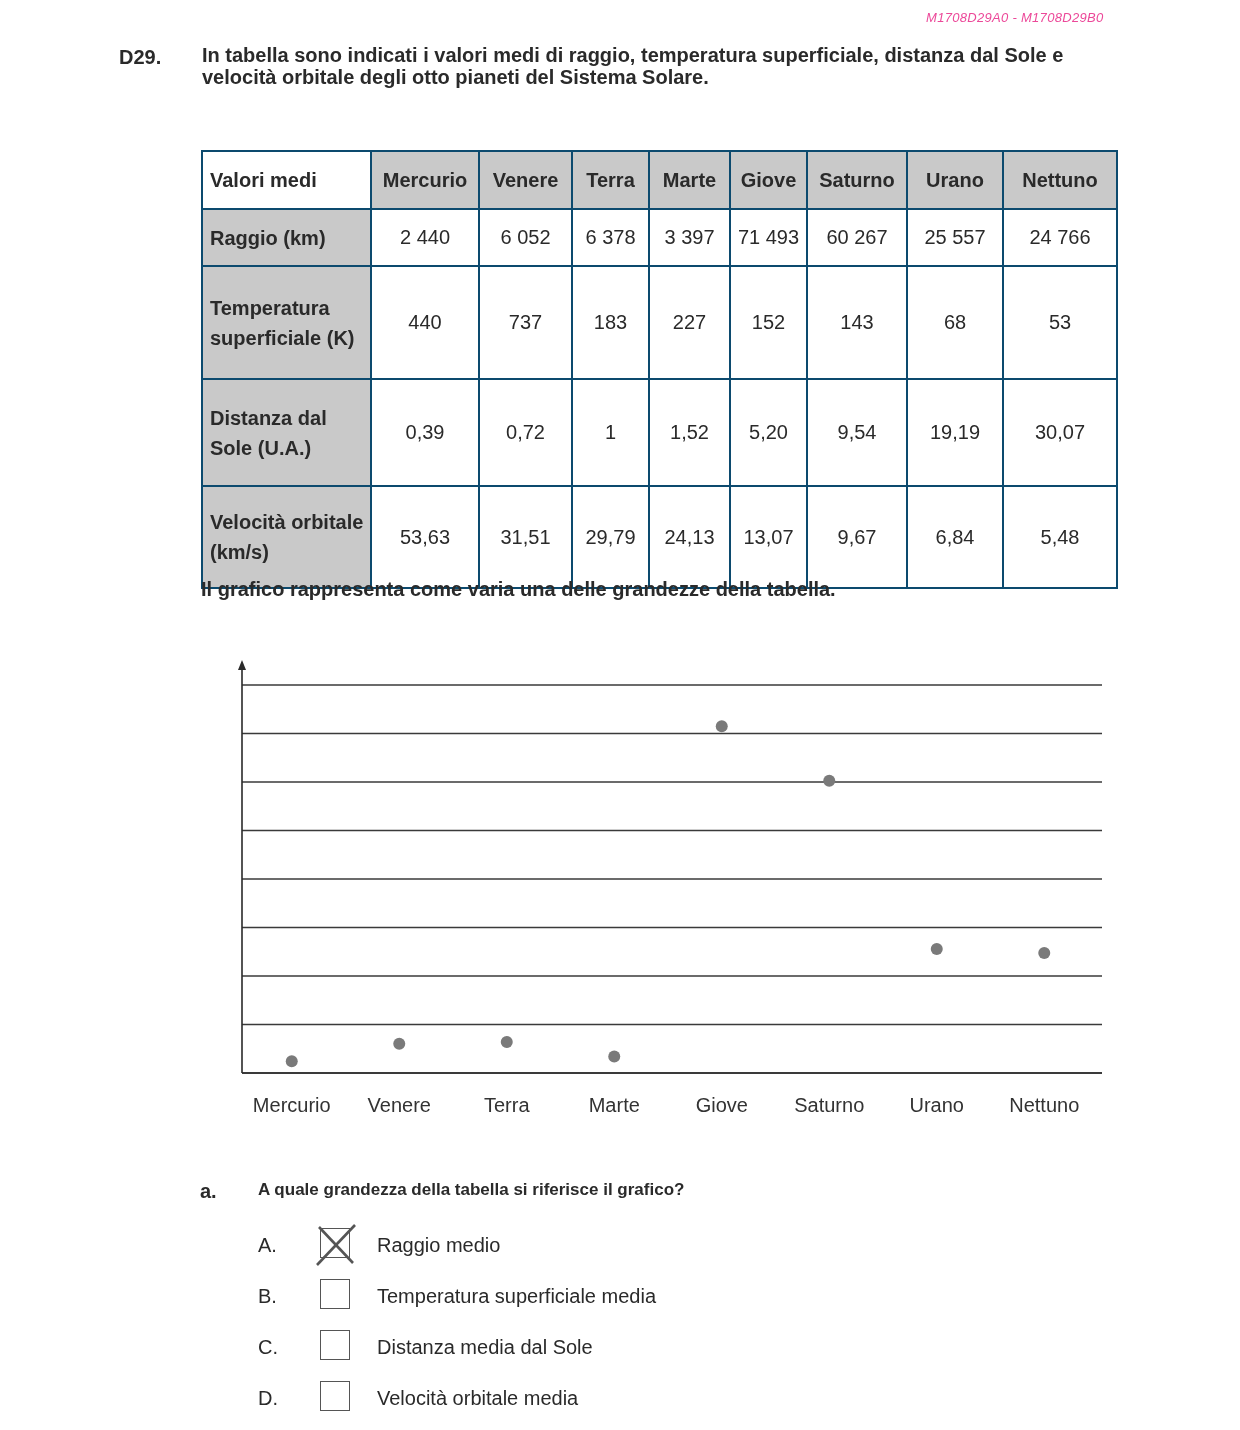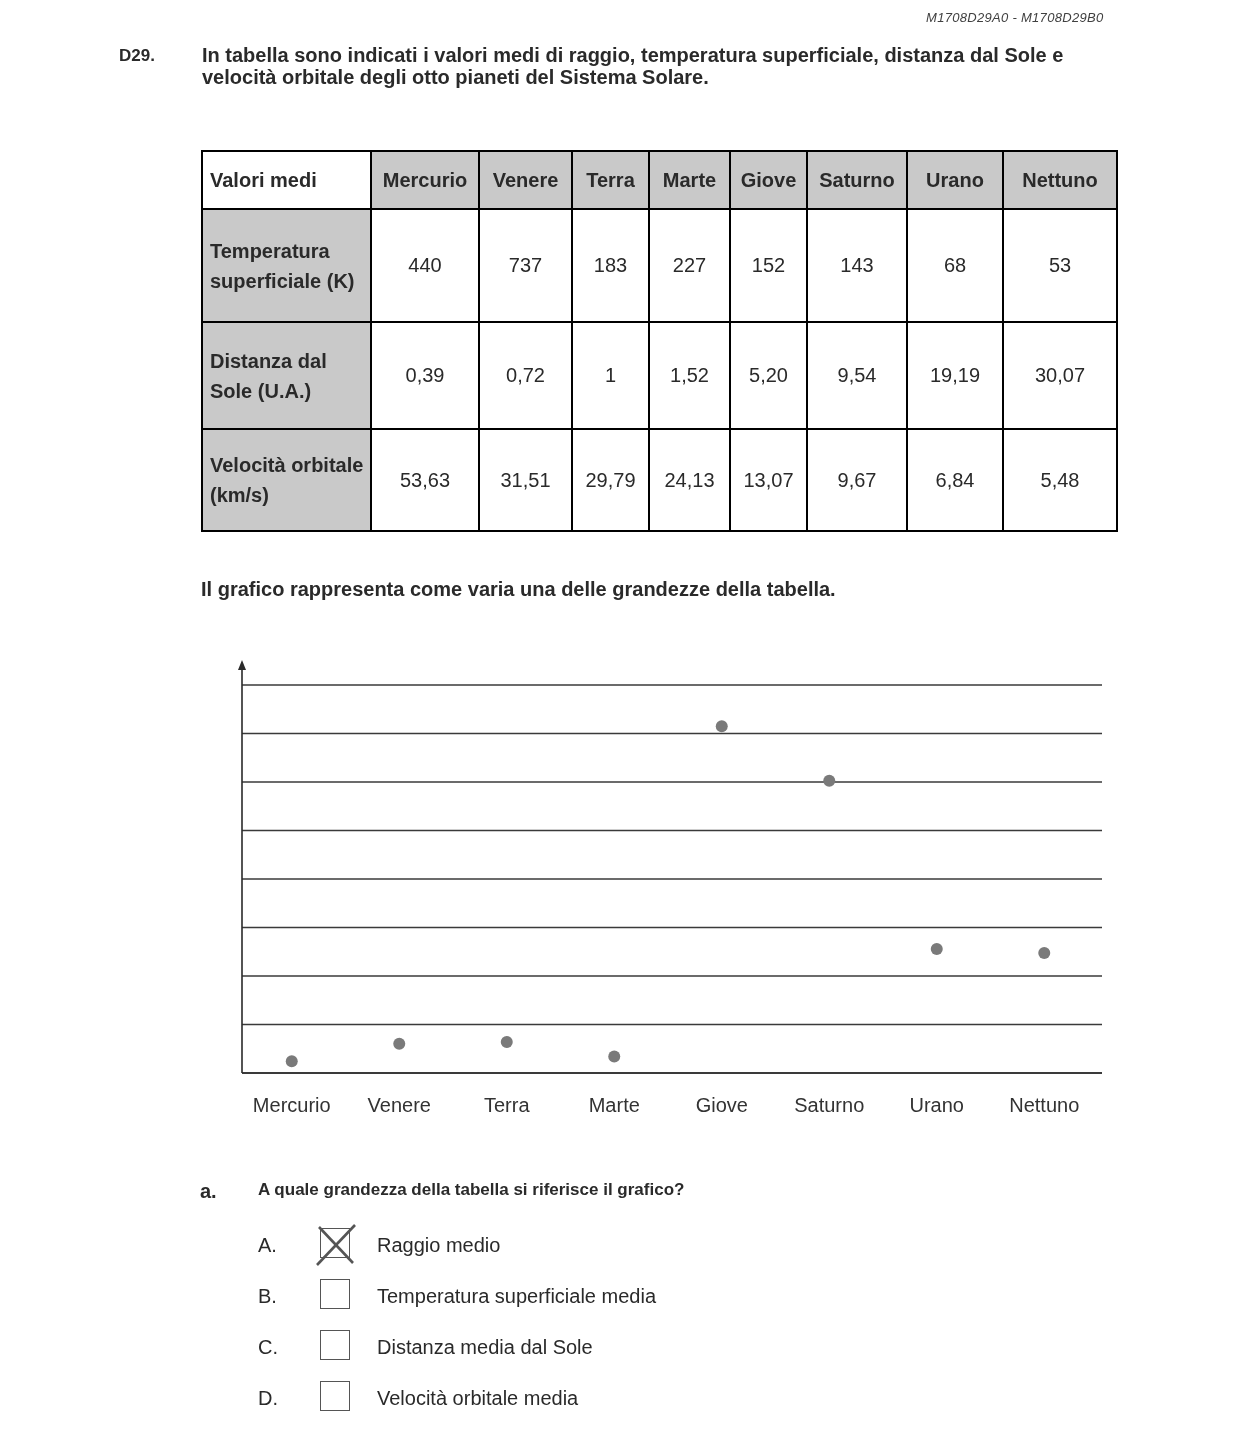--- a/index.html
+++ b/index.html
@@ -1,28 +1,28 @@
 <!DOCTYPE html>
 <html><head>
 <meta charset="utf-8">
 <style>
   html, body { margin: 0; padding: 0; }
   body {
     width: 1240px; height: 1430px; background: #ffffff; position: relative;
     font-family: "Liberation Sans", sans-serif; color: #2a2a2a; overflow: hidden;
   }
-  .code { position: absolute; top: 10px; left: 926px; font-size: 13px; color: #404040; font-style: italic; letter-spacing: 0.3px; }
-  .qnum { position: absolute; top: 46px; left: 119px; font-size: 17px; font-weight: bold; }
+  .code { position: absolute; top: 10px; left: 926px; font-size: 13px; color: #ec4899; font-style: italic; letter-spacing: 0.3px; }
+  .qnum { position: absolute; top: 46px; left: 119px; font-size: 20px; font-weight: bold; }
   .qtext { position: absolute; top: 44px; left: 202px; width: 940px; font-size: 20px; font-weight: bold; line-height: 22px; }
   table.data {
     position: absolute; top: 150px; left: 201px; border-collapse: collapse;
     font-size: 20px;
   }
   table.data td {
-    border: 2px solid #000000; text-align: center; padding: 0; color: #2a2a2a;
+    border: 2px solid #0c4a6e; text-align: center; padding: 0; color: #2a2a2a;
   }
   table.data td.rowh { background: #c9c9c9; font-weight: bold; text-align: left; padding-left: 7px; line-height: 30px; }
   table.data td.colh { background: #c9c9c9; font-weight: bold; }
   table.data td.corner { background: #fff; font-weight: bold; text-align: left; padding-left: 7px; }
   .sub { position: absolute; top: 578px; left: 201px; font-size: 20px; font-weight: bold; }
   svg.chart { position: absolute; top: 650px; left: 220px; }
   .xlab { font-family: "Liberation Sans", sans-serif; font-size: 20px; fill: #333; }
   .parta { position: absolute; top: 1180px; left: 200px; font-size: 20px; font-weight: bold; }
   .partq { position: absolute; top: 1180px; left: 258px; font-size: 17px; font-weight: bold; }
   .opt { position: absolute; left: 258px; font-size: 20px; height: 34px; }
@@ -43,20 +43,31 @@
       <tr style="height:58px">
     <td class="corner" style="width:160px">Valori medi</td>
     <td class="colh" style="width:106px">Mercurio</td>
     <td class="colh" style="width:91px">Venere</td>
     <td class="colh" style="width:75px">Terra</td>
     <td class="colh" style="width:79px">Marte</td>
     <td class="colh" style="width:75px">Giove</td>
     <td class="colh" style="width:98px">Saturno</td>
     <td class="colh" style="width:94px">Urano</td>
     <td class="colh" style="width:112px">Nettuno</td>
+  </tr>
+  <tr style="height:57px">
+    <td class="rowh">Raggio (km)</td>
+    <td>2 440</td>
+    <td>6 052</td>
+    <td>6 378</td>
+    <td>3 397</td>
+    <td>71 493</td>
+    <td>60 267</td>
+    <td>25 557</td>
+    <td>24 766</td>
   </tr>
   <tr style="height:113px">
     <td class="rowh">Temperatura superficiale (K)</td>
     <td>440</td>
     <td>737</td>
     <td>183</td>
     <td>227</td>
     <td>152</td>
     <td>143</td>
     <td>68</td>

